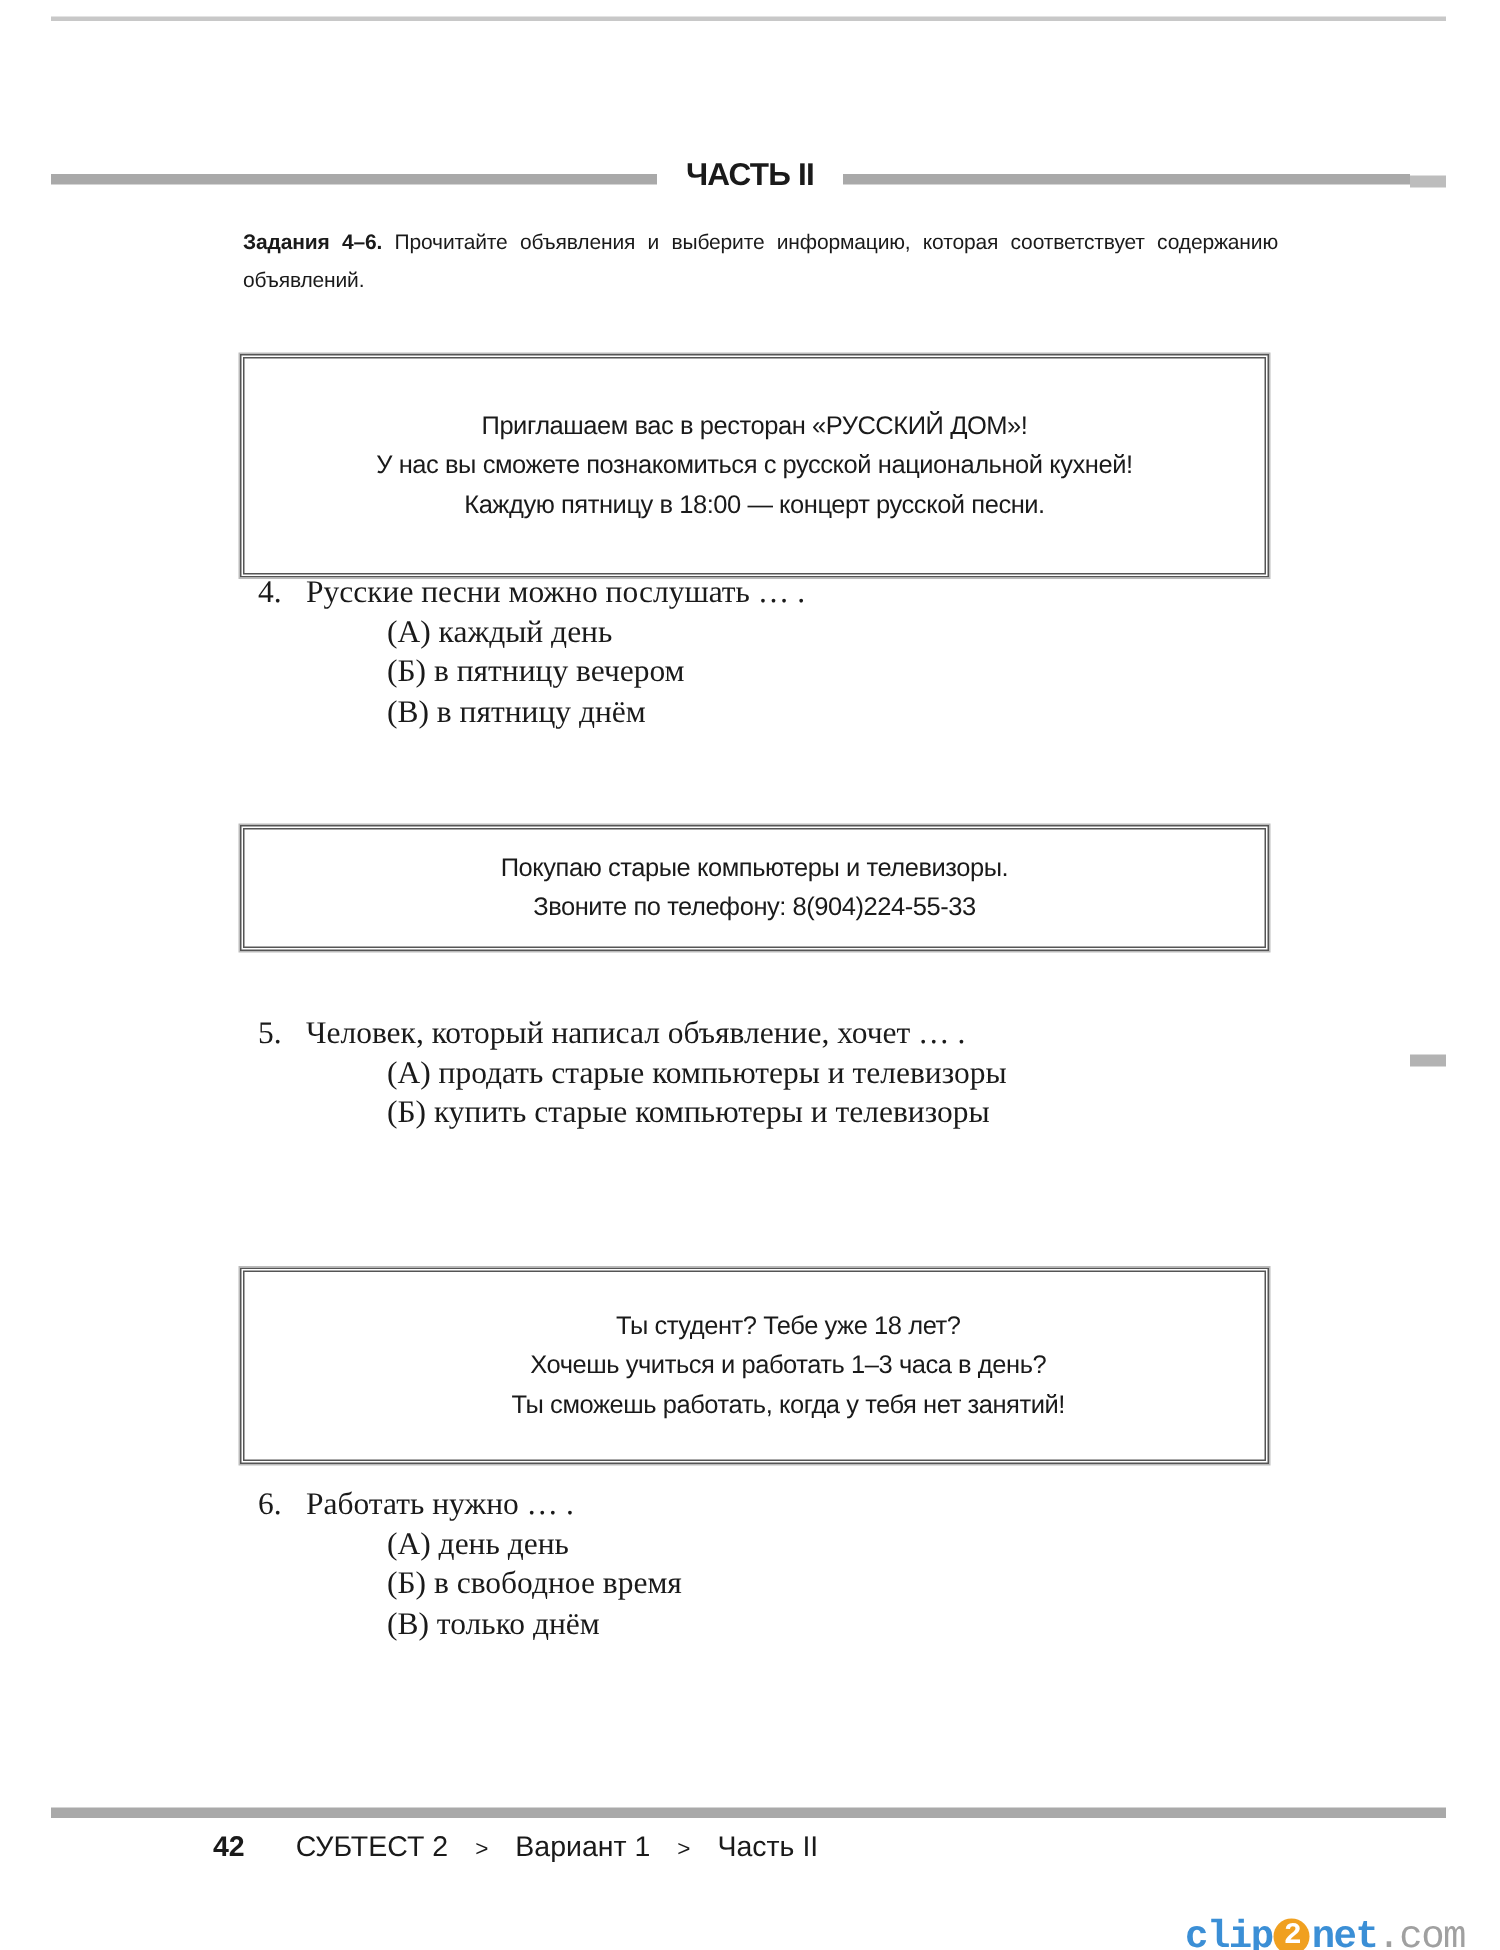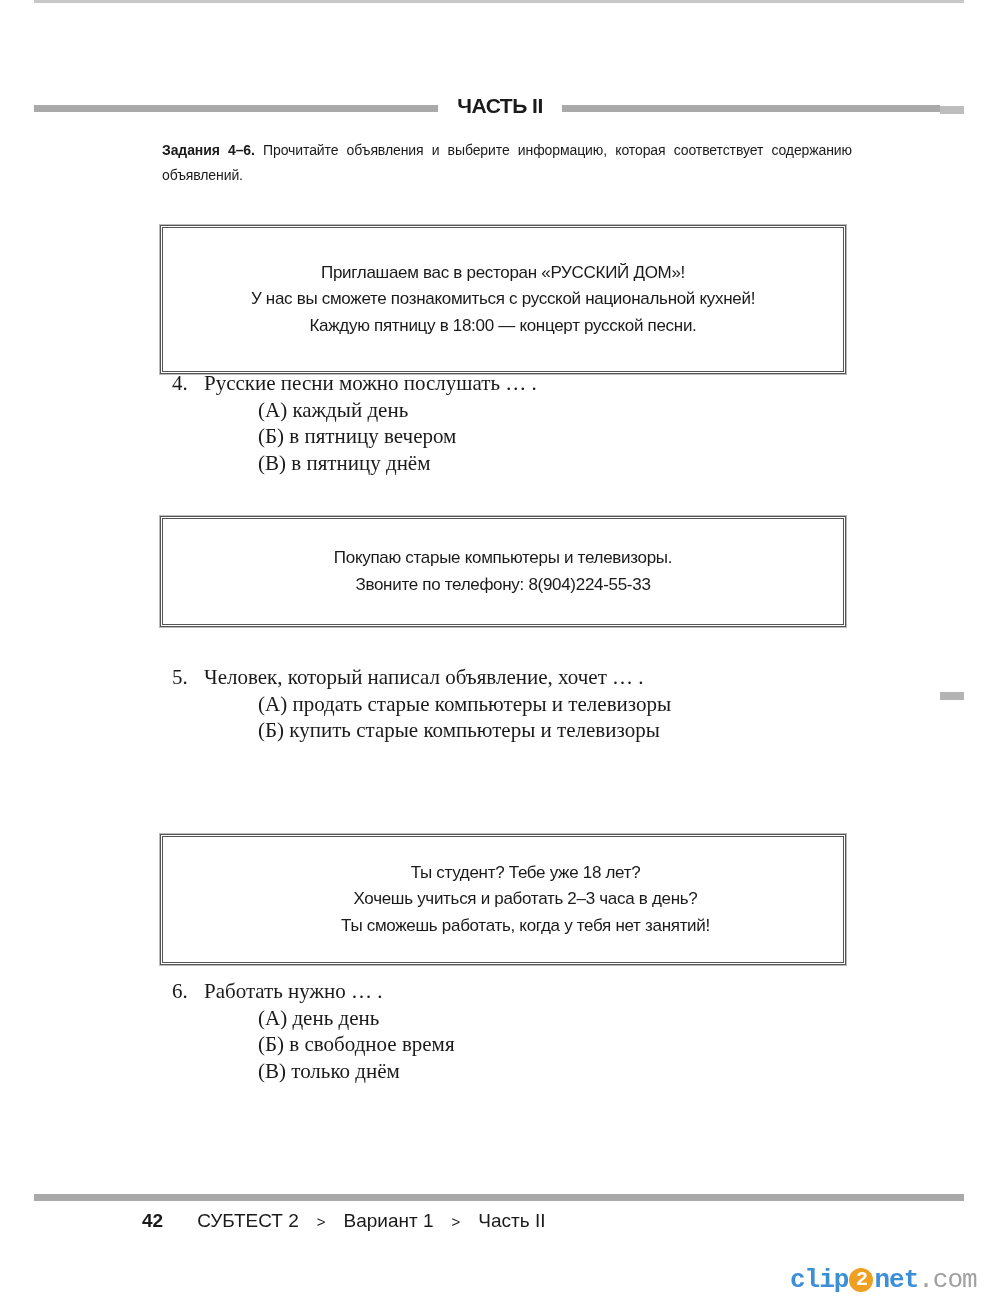--- a/index.html
+++ b/index.html
@@ -1,32 +1,32 @@
 <!DOCTYPE html>
 <html><head>
   <meta charset="utf-8">
   <style>
     html, body { margin: 0; padding: 0; background: #ffffff; }
     body { width: 1000px; height: 1300px; position: relative; overflow: hidden; color: #1a1a1a; }
-    .abs { position: absolute; }
+    .abs { position: absolute; margin-top: 11px; }
     .top-rule { left: 34px; top: 0; width: 930px; height: 3px; background: #c8c8c8; }
     .section-rule { top: 105px; height: 7px; background: #a9a9a9; }
     .rule-left { left: 34px; width: 404px; }
     .rule-right { left: 562px; width: 378px; }
     .rule-right-tab { left: 940px; top: 106px; width: 24px; height: 8px; background: #bdbdbd; }
     .section-title { left: 440px; top: 94px; width: 120px; text-align: center;
       font-family: "Liberation Sans", sans-serif; font-weight: bold; font-size: 21px; letter-spacing: -0.5px; }
     .instructions { left: 162px; top: 138px; width: 690px;
       font-family: "Liberation Sans", sans-serif; font-size: 14px; line-height: 25px; text-align: justify; letter-spacing: -0.1px; }
     .instructions b { font-weight: bold; }
     .ad-box { left: 160px; width: 686px; border: 3px double #555; outline: 1px solid #bbb; outline-offset: 0;
       box-sizing: border-box; display: flex; flex-direction: column; justify-content: center; align-items: center;
       font-family: "Liberation Sans", sans-serif; font-size: 17px; line-height: 26.5px; letter-spacing: -0.3px; text-align: center; }
     .ad1 { top: 225px; height: 149px; }
-    .ad2 { top: 516px; height: 111px; }
+    .ad2 { top: 539px; height: 84px; }
     .ad3 { top: 834px; height: 131px; padding-left: 45px; }
     .question { left: 172px; font-family: "Liberation Serif", serif; font-size: 21px; line-height: 26.5px; }
     .q-stem { display: flex; }
     .q-num { width: 32px; }
     .q-options { margin-left: 86px; }
     .q4 { top: 370px; }
     .q5 { top: 664px; }
     .q6 { top: 978px; }
     .footer-rule { left: 34px; top: 1194px; width: 930px; height: 7px; background: #a9a9a9; }
     .footer { left: 142px; top: 1210px; font-family: "Liberation Sans", sans-serif; font-size: 19px; display: flex; align-items: center; }
@@ -85,21 +85,21 @@
   <div class="q-options">
     <div>(А) продать старые компьютеры и телевизоры</div>
     <div>(Б) купить старые компьютеры и телевизоры</div>
   </div>
 </div>
 
 <div class="abs side-tab"></div>
 
 <div class="abs ad-box ad3">
   <div>Ты студент? Тебе уже 18 лет?</div>
-  <div>Хочешь учиться и работать 2–3 часа в день?</div>
+  <div>Хочешь учиться и работать 1–3 часа в день?</div>
   <div>Ты сможешь работать, когда у тебя нет занятий!</div>
 </div>
 
 <div class="abs question q6">
   <div class="q-stem">
     <span class="q-num">6.</span>
     <span>Работать нужно … .</span>
   </div>
   <div class="q-options">
     <div>(А) день день</div>

